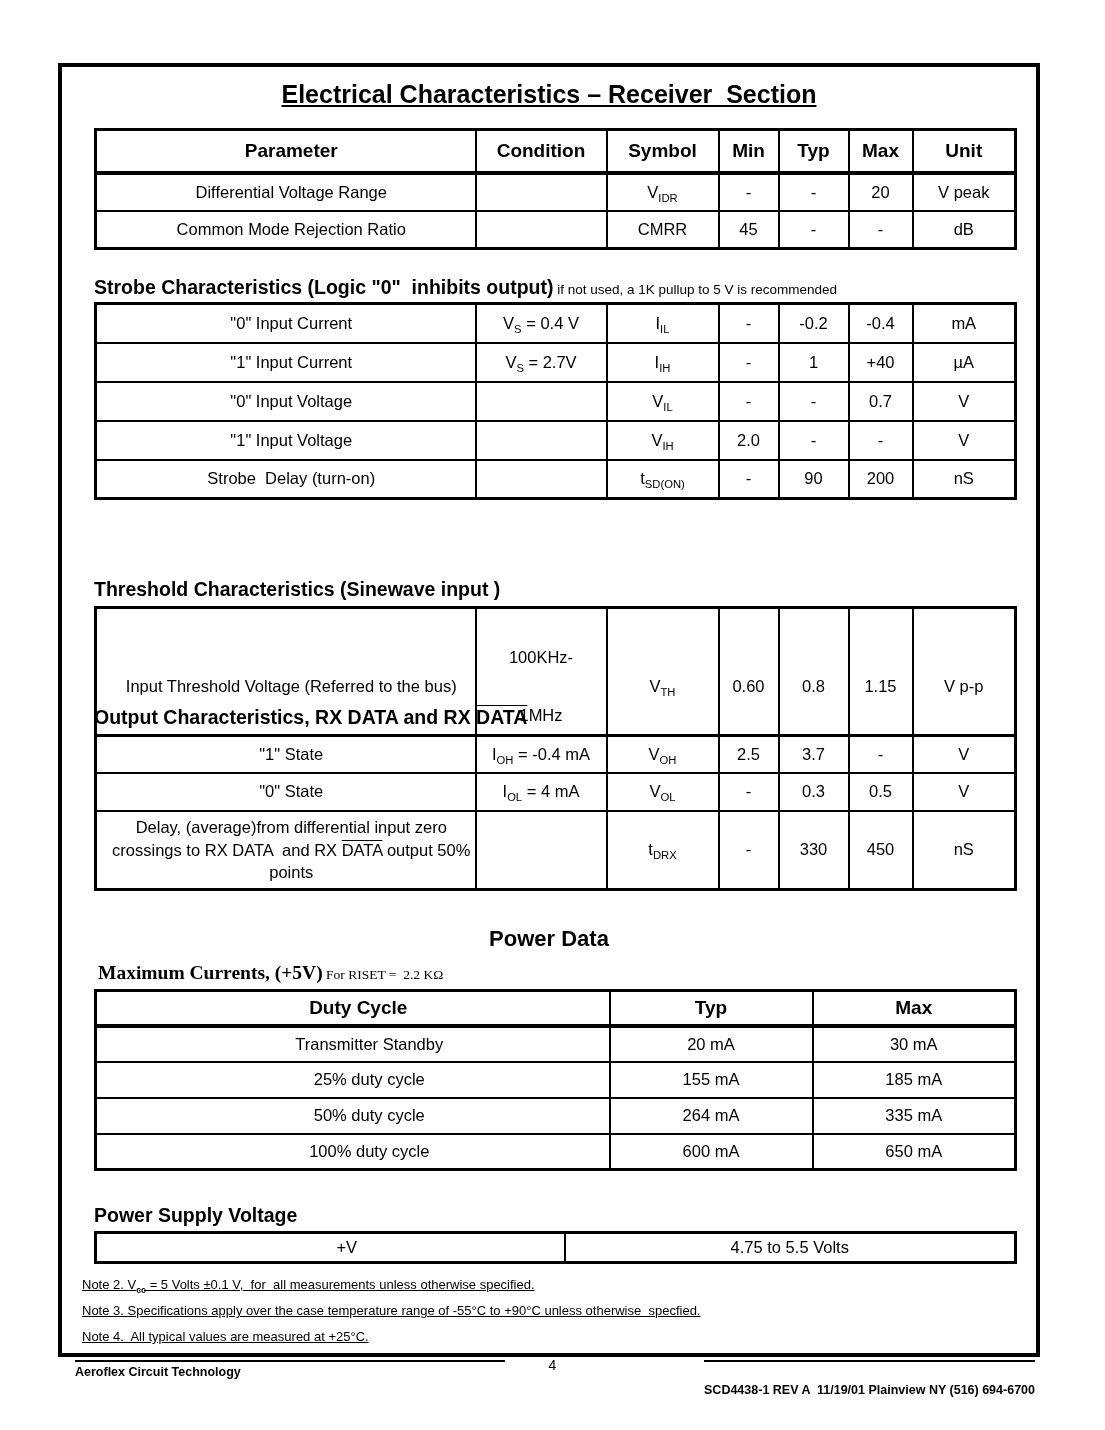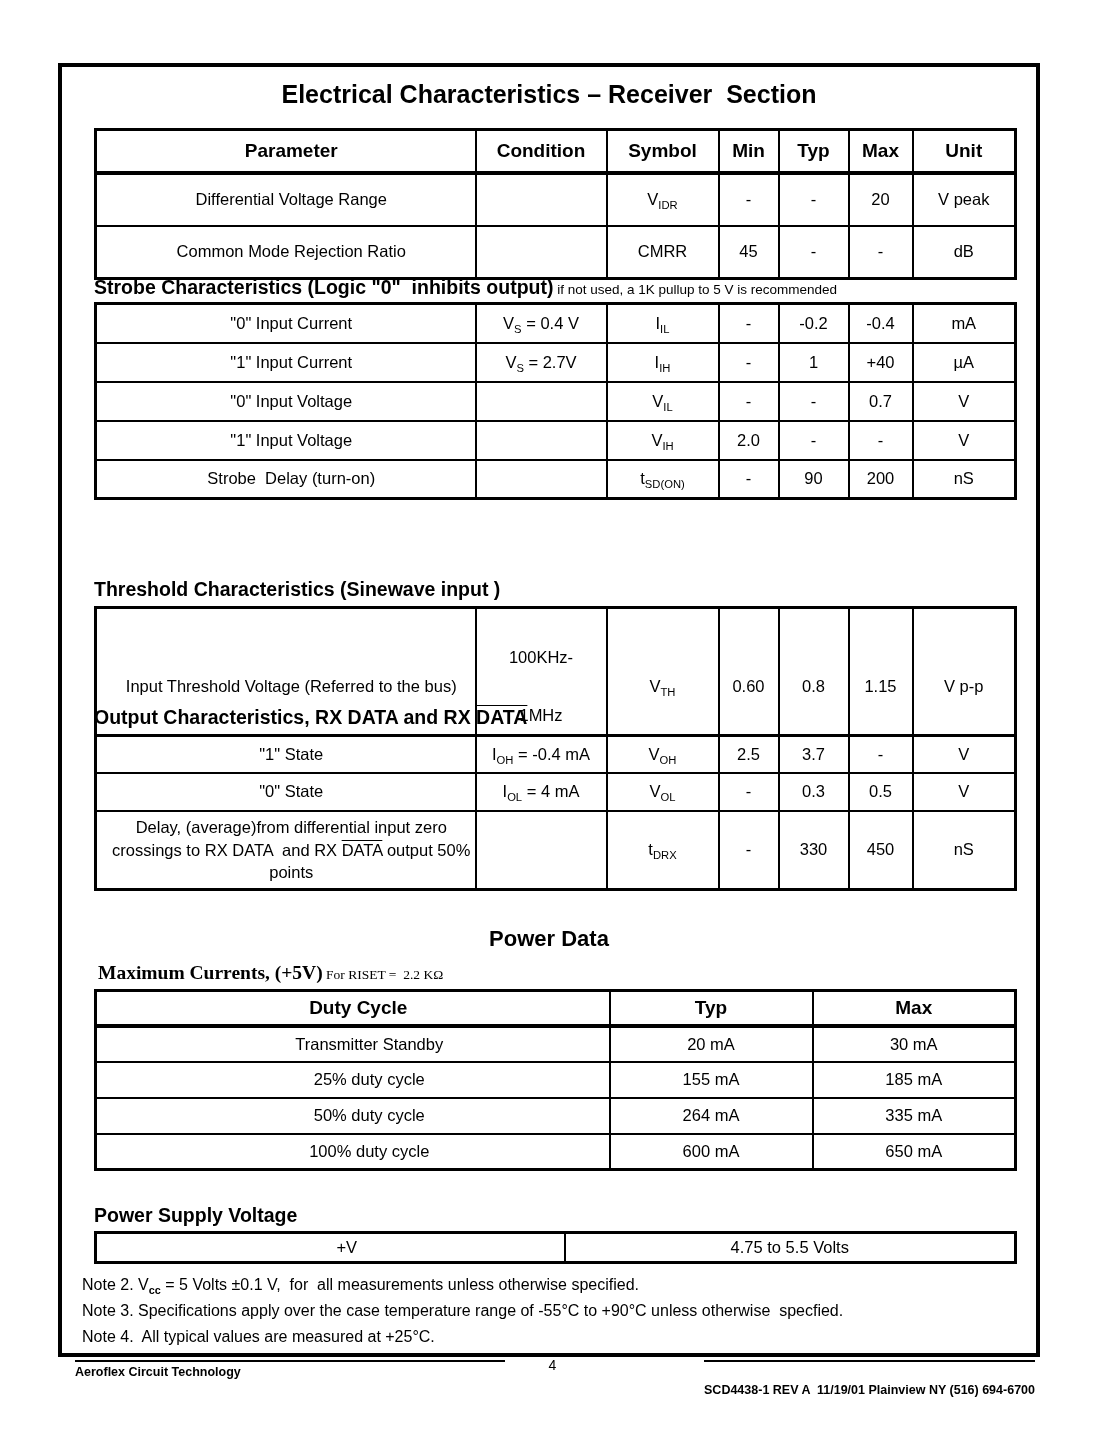--- a/index.html
+++ b/index.html
@@ -2,21 +2,21 @@
 <html><head>
 <meta charset="utf-8">
 <style>
   html,body { margin:0; padding:0; background:#fff; }
   .page { position:relative; width:1105px; height:1430px; background:#fff;
           font-family:"Liberation Sans", sans-serif; color:#000; overflow:hidden; }
   .box  { position:absolute; left:58px; top:63px; width:982px; height:1294px;
           border:4px solid #000; box-sizing:border-box; }
 
   .title { position:absolute; top:13px; left:0; width:100%; text-align:center;
-           font-size:25px; font-weight:bold; white-space:pre-wrap; }
+           font-size:25px; font-weight:bold; white-space:pre-wrap;text-decoration:underline; }
 
   .sect-h { position:absolute; left:32px; font-size:19.5px; font-weight:bold; white-space:pre-wrap; }
   .sect-h .hn { font-size:13.5px; font-weight:normal; }
 
   table.spec { border-collapse:collapse; table-layout:fixed; position:absolute;
                background:#fff; }
   table.spec th, table.spec td { border:2px solid #000; vertical-align:middle;
                white-space:pre-wrap; overflow:hidden; }
   table.spec { border:3px solid #000; }
   table.spec th { font-size:19px; font-weight:bold; text-align:center; }
@@ -24,21 +24,21 @@
   table.spec thead th { border-bottom:4px solid #000; }
   td.pl, th.pl { text-align:left; padding-left:12px; }
   td.ind { text-align:left; padding-left:34px; }
   sub { font-size:68%; line-height:0; }
   .sym { font-size:17px; }
   .ov { text-decoration:overline; }
   .b { font-weight:bold; }
 
   .t-receiver  { top:61px;  left:32px; width:920px; }
   .t-receiver thead tr { height:43px; }
-  .t-receiver tbody tr { height:53px; }
+  .t-receiver tbody tr { height:38px; }
 
   .h-strobe    { top:209px; }
   .t-strobe    { top:235px; left:32px; width:920px; }
   .t-strobe tr { height:39px; }
 
   .h-threshold { top:511px; }
   .t-threshold { top:539px; left:32px; width:920px; }
   .t-threshold tr { height:48px; }
   .cond2 { line-height:1.2; }
 
@@ -55,21 +55,21 @@
   .t-currents  { top:922px; left:32px; width:920px; }
   .t-currents thead tr { height:35px; }
   .t-currents tbody tr { height:36px; }
 
   .h-supply    { top:1137px; }
   .t-supply    { top:1164px; left:32px; width:920px; }
   .t-supply tr { height:30px; }
   .t-supply td { font-size:16.5px; }
 
   .notes { position:absolute; top:1205px; left:20px; width:940px;
-           font-size:16px; line-height:26px; }
+           font-size:13px; line-height:26px;text-decoration:underline; }
   .note  { white-space:pre-wrap; }
 
   .f-left  { position:absolute; left:75px;  top:1360px; width:430px;
              border-top:2.5px solid #000; padding-top:3px;
              font-size:12.5px; font-weight:bold; white-space:pre-wrap; }
   .f-center{ position:absolute; left:0; right:0; top:1357px; text-align:center;
              font-size:14px; }
   .f-right { position:absolute; right:70px; top:1360px;
              border-top:2.5px solid #000; padding-top:21px;
              font-size:12.5px; font-weight:bold; white-space:pre-wrap; }

